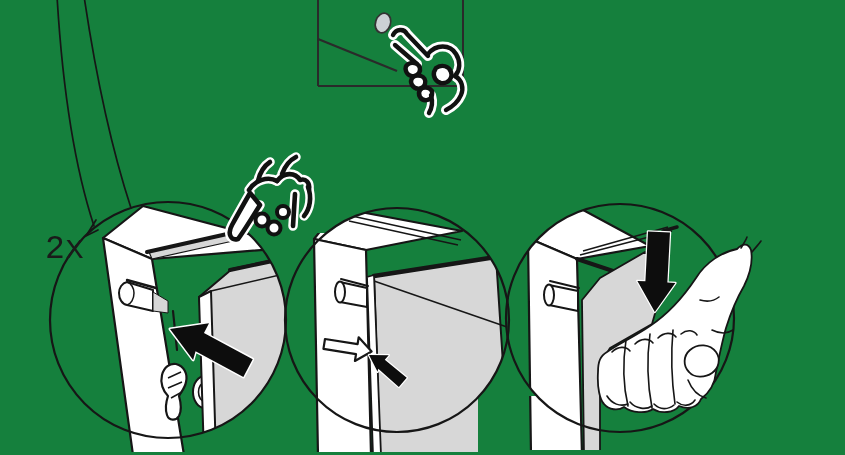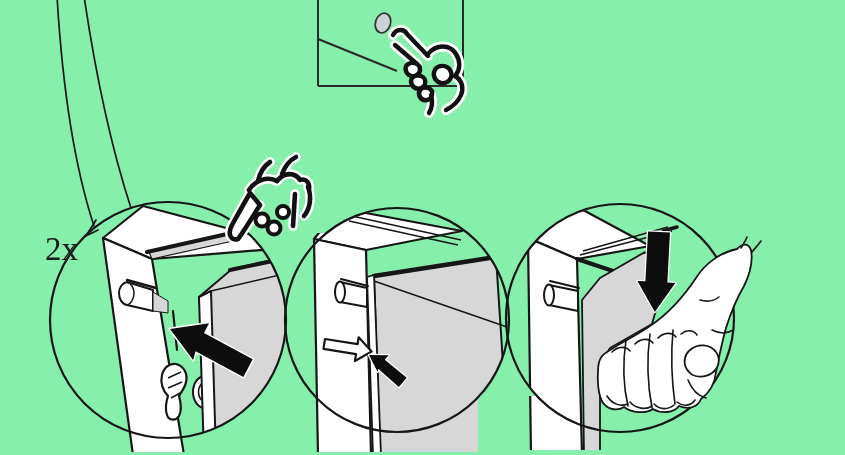--- a/index.html
+++ b/index.html
@@ -1,17 +1,17 @@
 <!DOCTYPE html>
 <html><head>
 <meta charset="utf-8">
 <style>
   html,body{margin:0;padding:0;background:#fff;}
-  #stage{position:relative;width:845px;height:455px;background:#86efac;overflow:hidden;
-         font-family:Liberation Serif, serif;}
+  #stage{position:relative;width:845px;height:455px;background:#15803d;overflow:hidden;
+         font-family:Liberation Mono, monospace;}
   #art{position:absolute;left:0;top:0;}
   .qty{position:absolute;left:45px;top:233px;font-size:33px;line-height:1;color:#1a1a1a;
        letter-spacing:0;}
 </style>
 </head>
 <body>
 
 <div id="stage">
 
 <svg id="art" width="845" height="455" viewBox="0 0 845 455">

